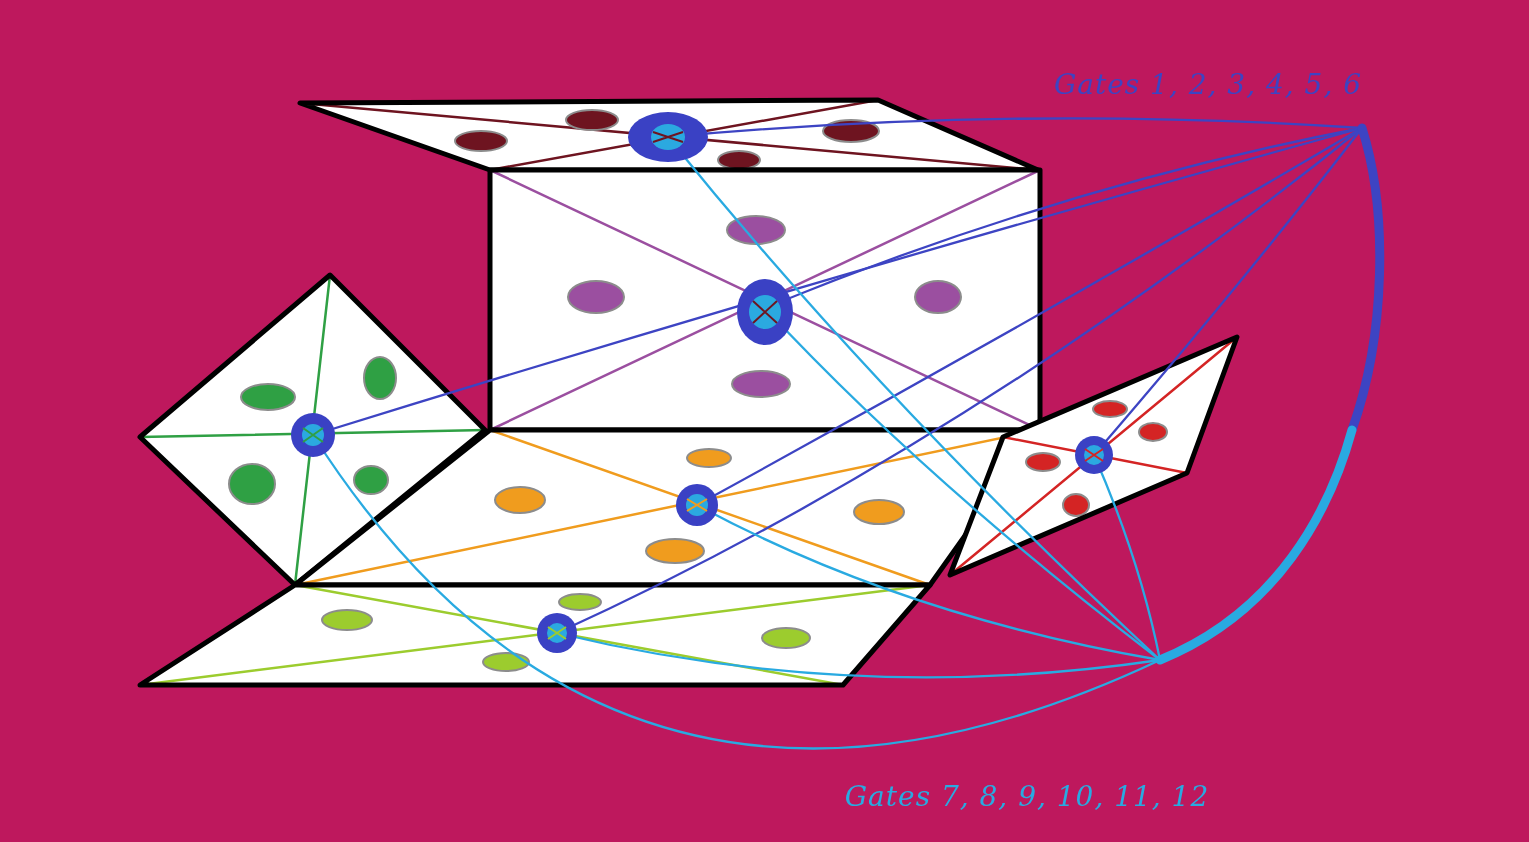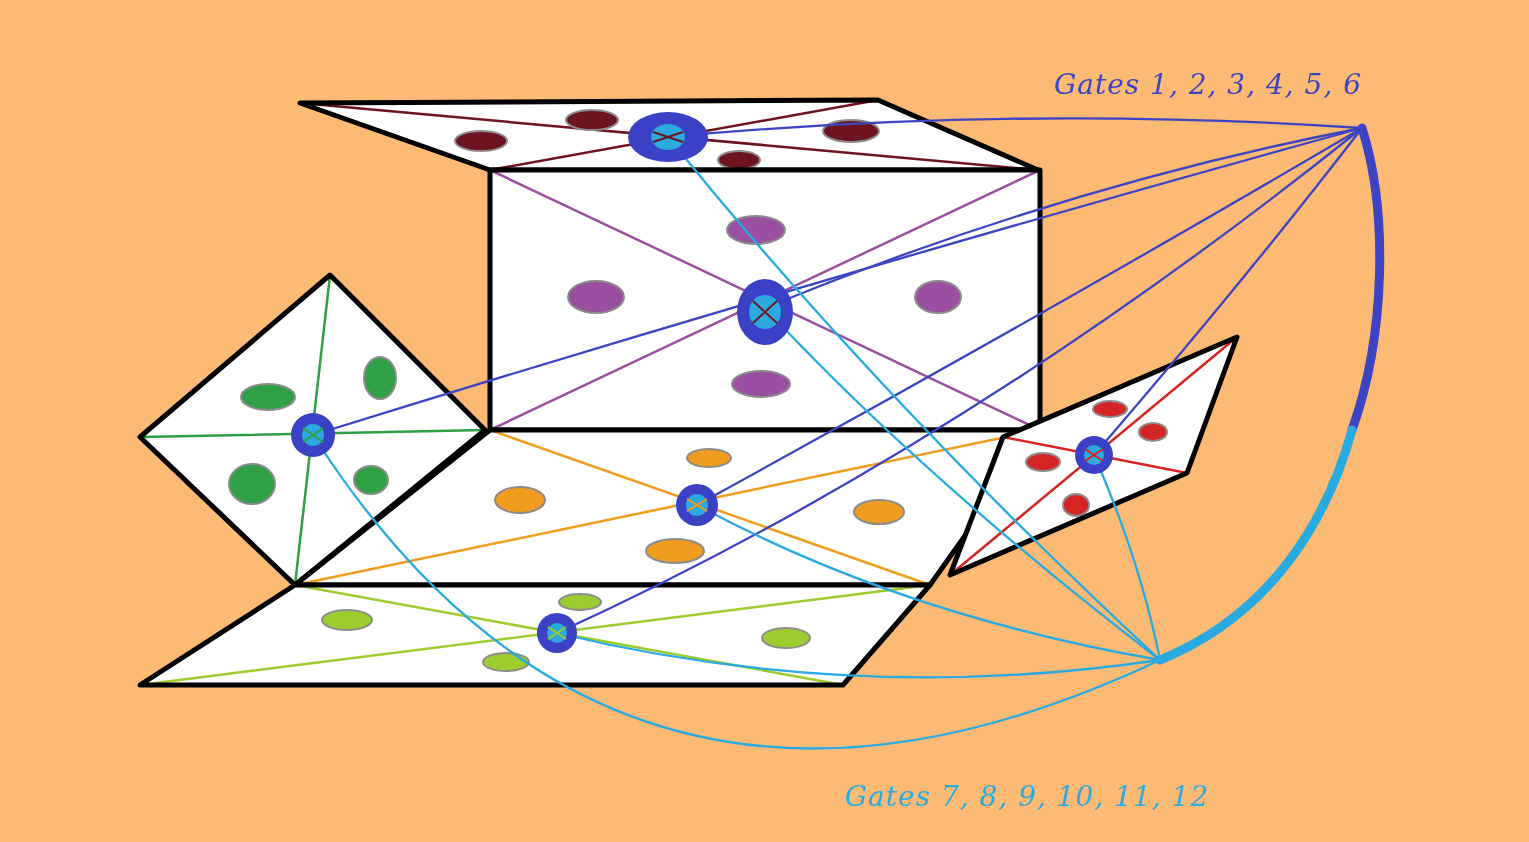--- a/index.html
+++ b/index.html
@@ -5,21 +5,21 @@
   html, body {
     margin: 0;
     padding: 0;
     background: #ffffff;
     font-family: "DejaVu Serif", serif;
   }
   .stage {
     position: relative;
     width: 1529px;
     height: 842px;
-    background: #fdba74;
+    background: #be185d;
     overflow: hidden;
   }
   svg { display: block; }
   .gate-label {
     font-family: "DejaVu Serif", "Liberation Serif", serif;
     font-style: italic;
     font-size: 28px;
     letter-spacing: 1px;
   }
 </style>

